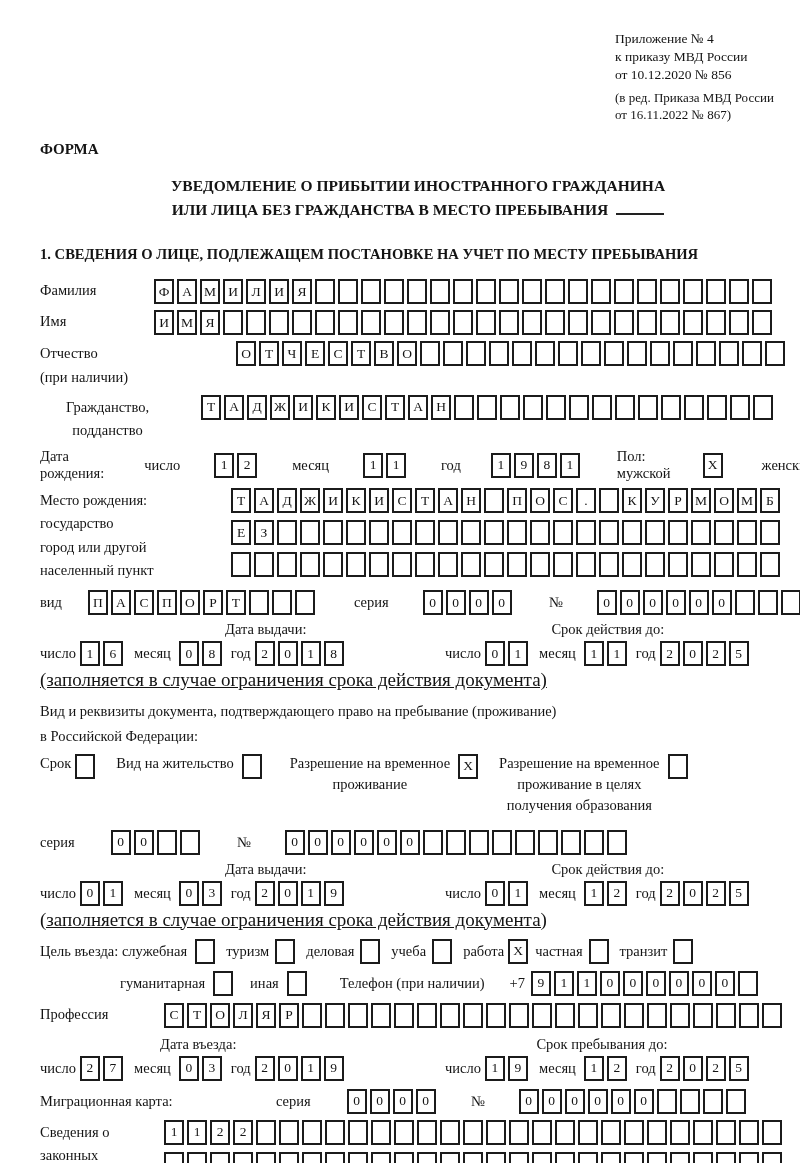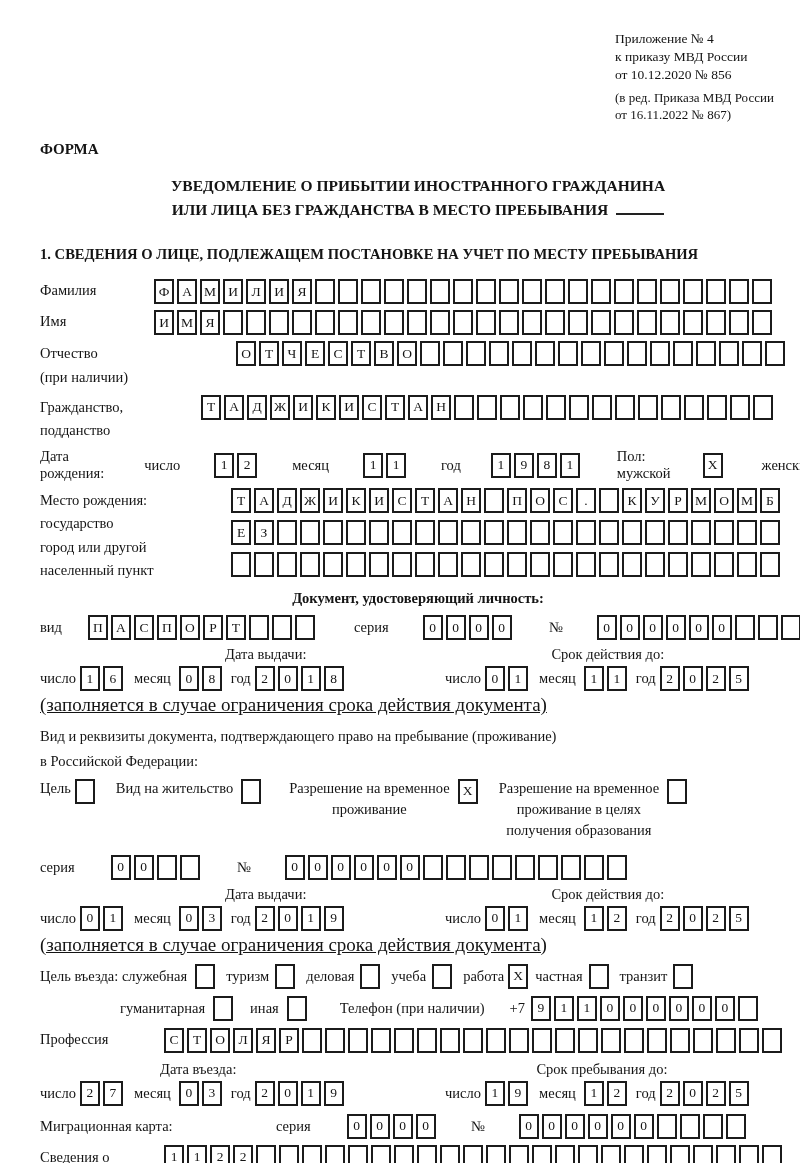--- a/index.html
+++ b/index.html
@@ -11,21 +11,21 @@
   }
   .appendix{margin-left:575px;width:210px;font-size:13.5px;line-height:1.35;}
   .amendment{margin-left:575px;width:210px;font-size:13px;line-height:1.3;margin-top:5px;}
   .form-marker{text-align:left;padding-right:32px;font-weight:bold;font-size:15px;margin-top:18px;}
   .title{text-align:center;font-weight:bold;font-size:15.5px;line-height:1.55;margin-top:16px;}
   .blank-line{display:inline-block;width:48px;border-bottom:2px solid #222;height:13px;margin-left:8px;}
   .section-heading{font-weight:bold;font-size:14.6px;margin-top:24px;margin-bottom:16px;}
   .row{display:flex;align-items:flex-start;margin-bottom:6px;gap:26px;}
   .lbl{flex:0 0 auto;padding-top:3px;}
   .lblblock{flex:0 0 auto;line-height:1.6;padding-top:1px;}
-  .w88{width:88px;} .w135{width:135px;} .w170{width:170px;} .w165{width:165px;}
+  .w88{width:88px;} .w135{width:135px;text-align:center;} .w170{width:170px;} .w165{width:165px;}
   .w70{width:70px;} .w98{width:98px;} .w210{width:210px;}
   .cells{display:flex;flex:0 0 auto;}
   .cell{
     box-sizing:content-box;width:16px;height:21px;border:2px solid #1b1b1b;margin-right:3px;
     display:flex;align-items:center;justify-content:center;
     font-size:13.5px;background:#fff;flex:0 0 auto;
   }
   .stack>.cells{margin-bottom:7px;}
   .seg{display:flex;align-items:center;}
   .ml4{margin-left:4px;} .ml6{margin-left:6px;} .ml8{margin-left:8px;} .ml10{margin-left:10px;}
@@ -312,21 +312,20 @@
           <span class="cell"></span>
           <span class="cell"></span>
           <span class="cell"></span>
           <span class="cell"></span>
           <span class="cell"></span>
           <span class="cell"></span>
         </span>
     </span>
   </div>
 
-  <div class="doc-heading">Документ, удостоверяющий личность:</div>
 
   <div class="row seg">
     <span class="w70">вид</span>
     <span class="cells">
         <span class="cell">П</span>
         <span class="cell">А</span>
         <span class="cell">С</span>
         <span class="cell">П</span>
         <span class="cell">О</span>
         <span class="cell">Р</span>
@@ -404,21 +403,21 @@
   </div>
   <div class="note-right">(заполняется в случае ограничения срока действия документа)</div>
 
   <div class="intro">
     <div>Вид и реквизиты документа, подтверждающего право на пребывание (проживание)</div>
     <div>в Российской Федерации:</div>
   </div>
 
   <div class="optrow">
     <span class="opt">
-      <span class="olbl">Цель</span>
+      <span class="olbl">Срок</span>
       <span class="cells" style="margin-left:4px;">
           <span class="cell"></span>
         </span>
     </span>
     <span class="opt ml18">
       <span class="olbl">Вид на жительство</span>
       <span class="cells ml25">
           <span class="cell"></span>
         </span>
     </span>

